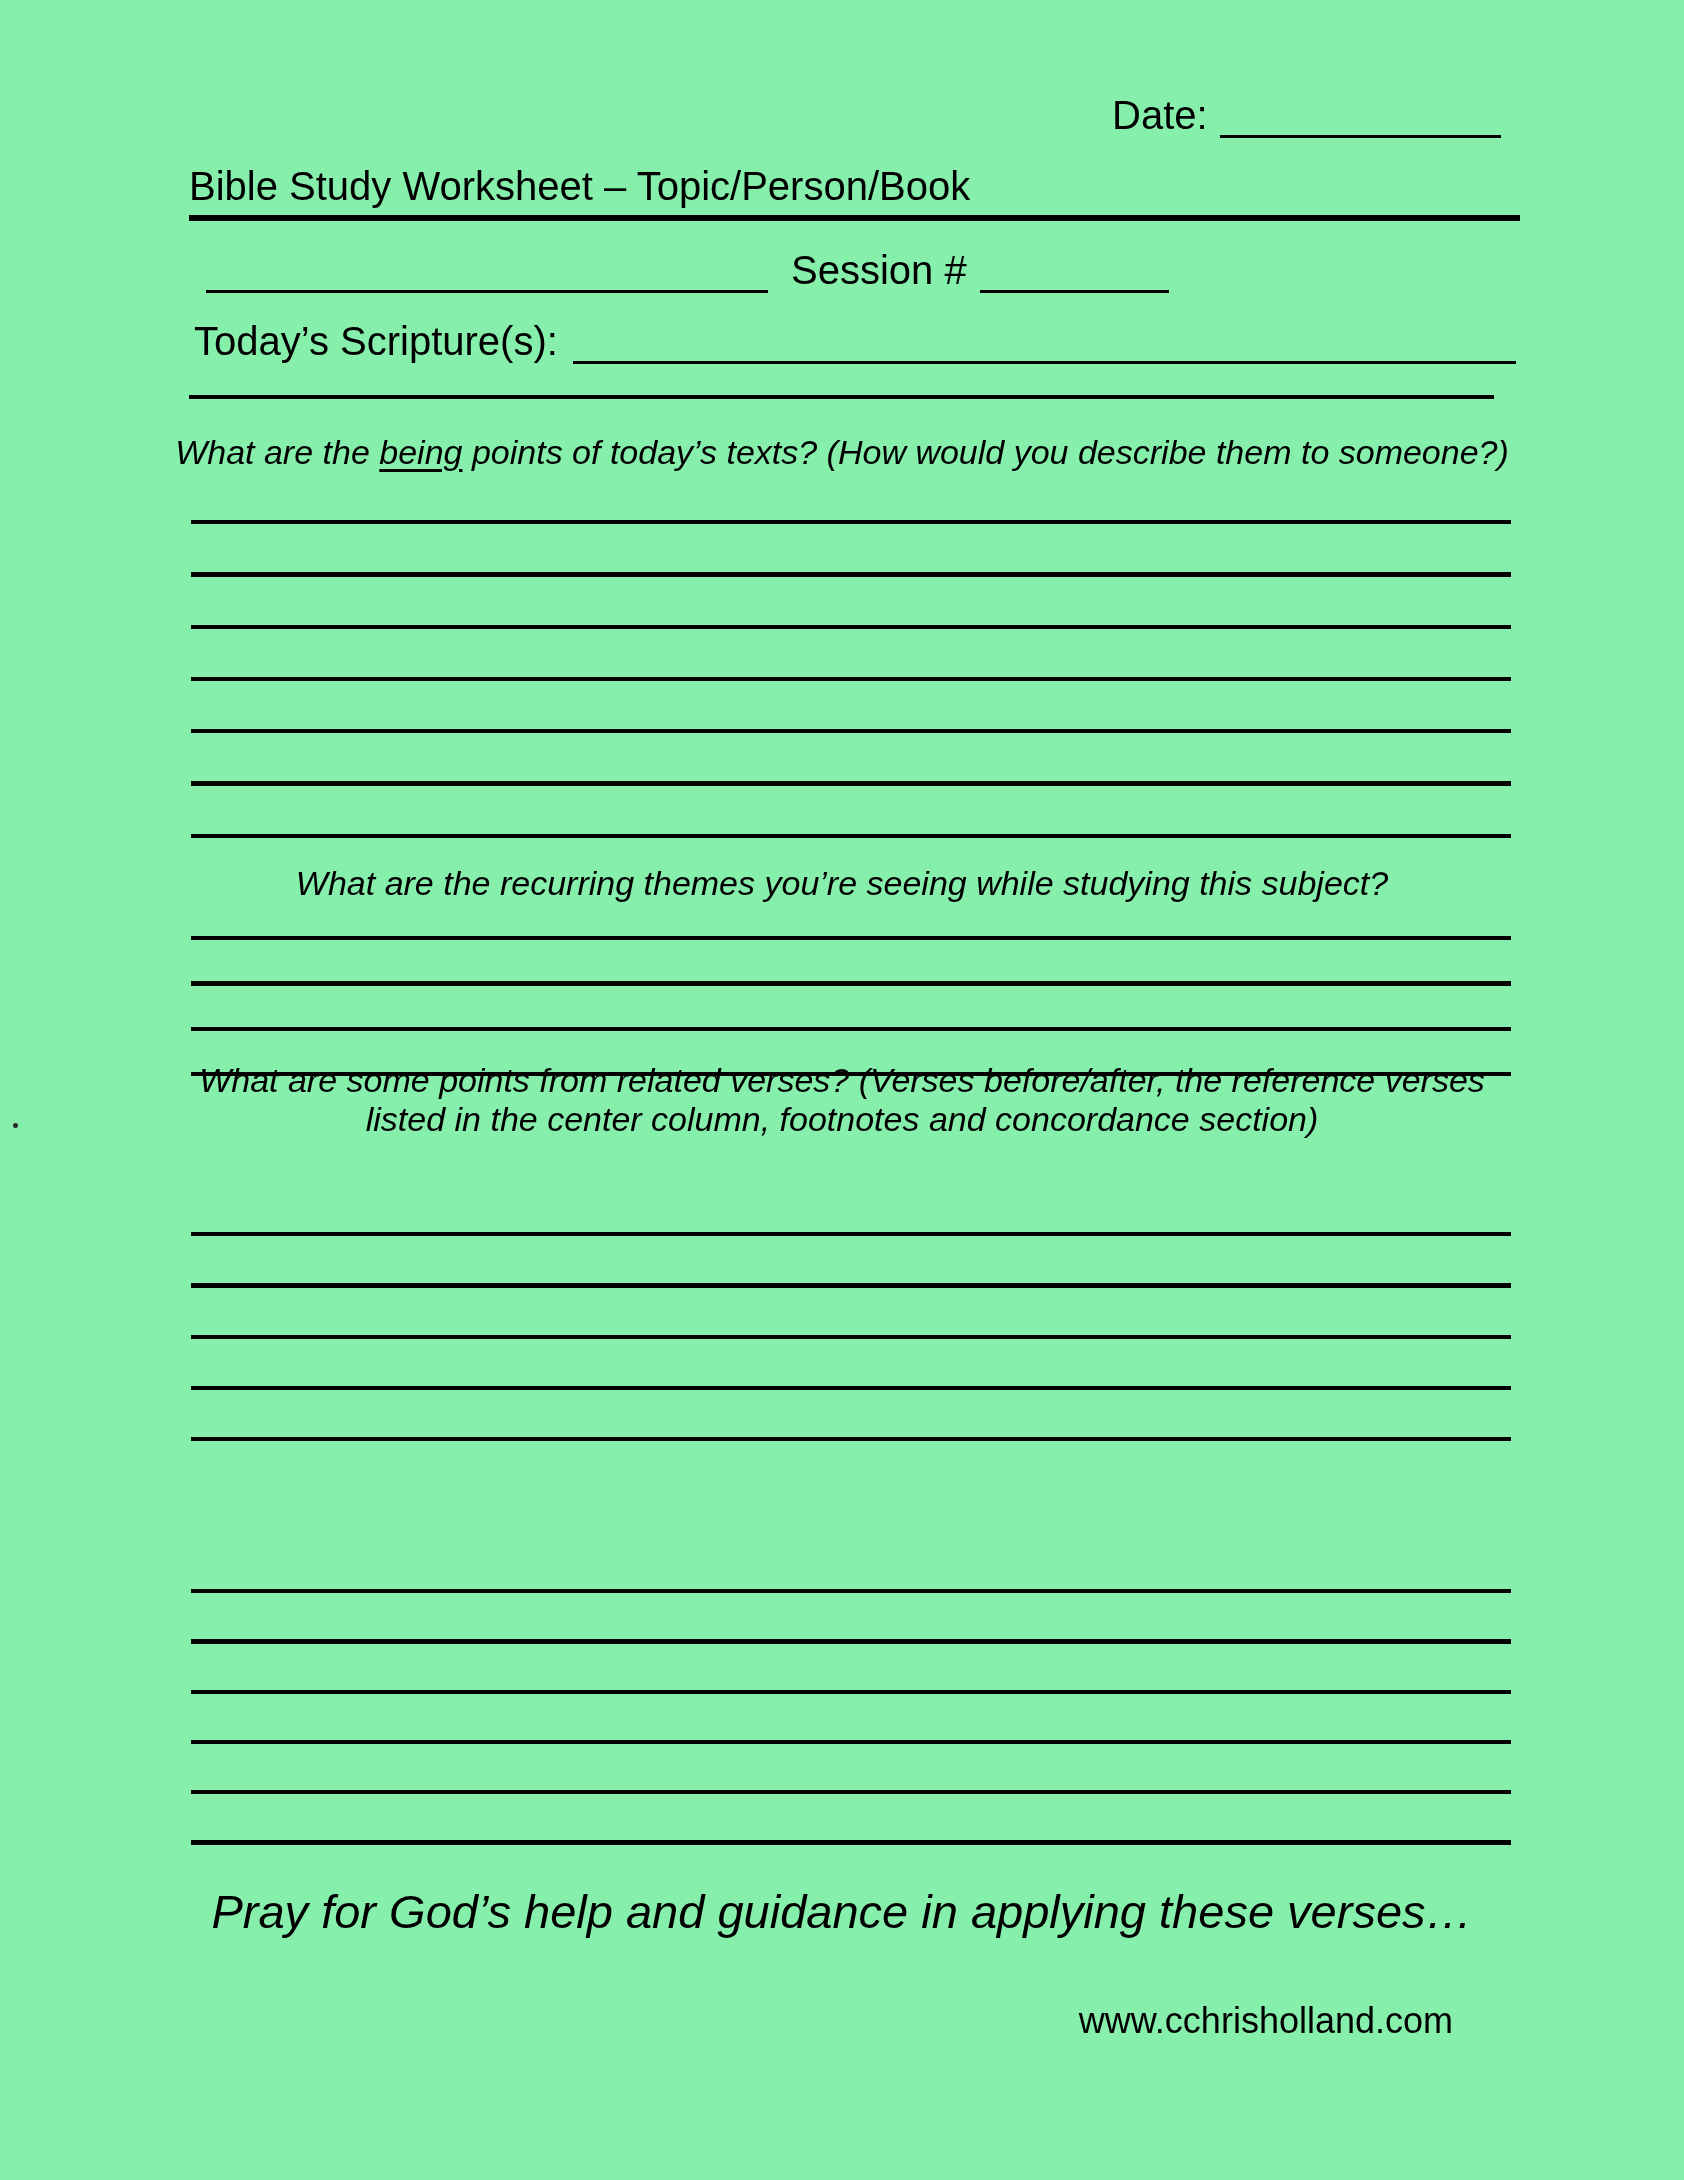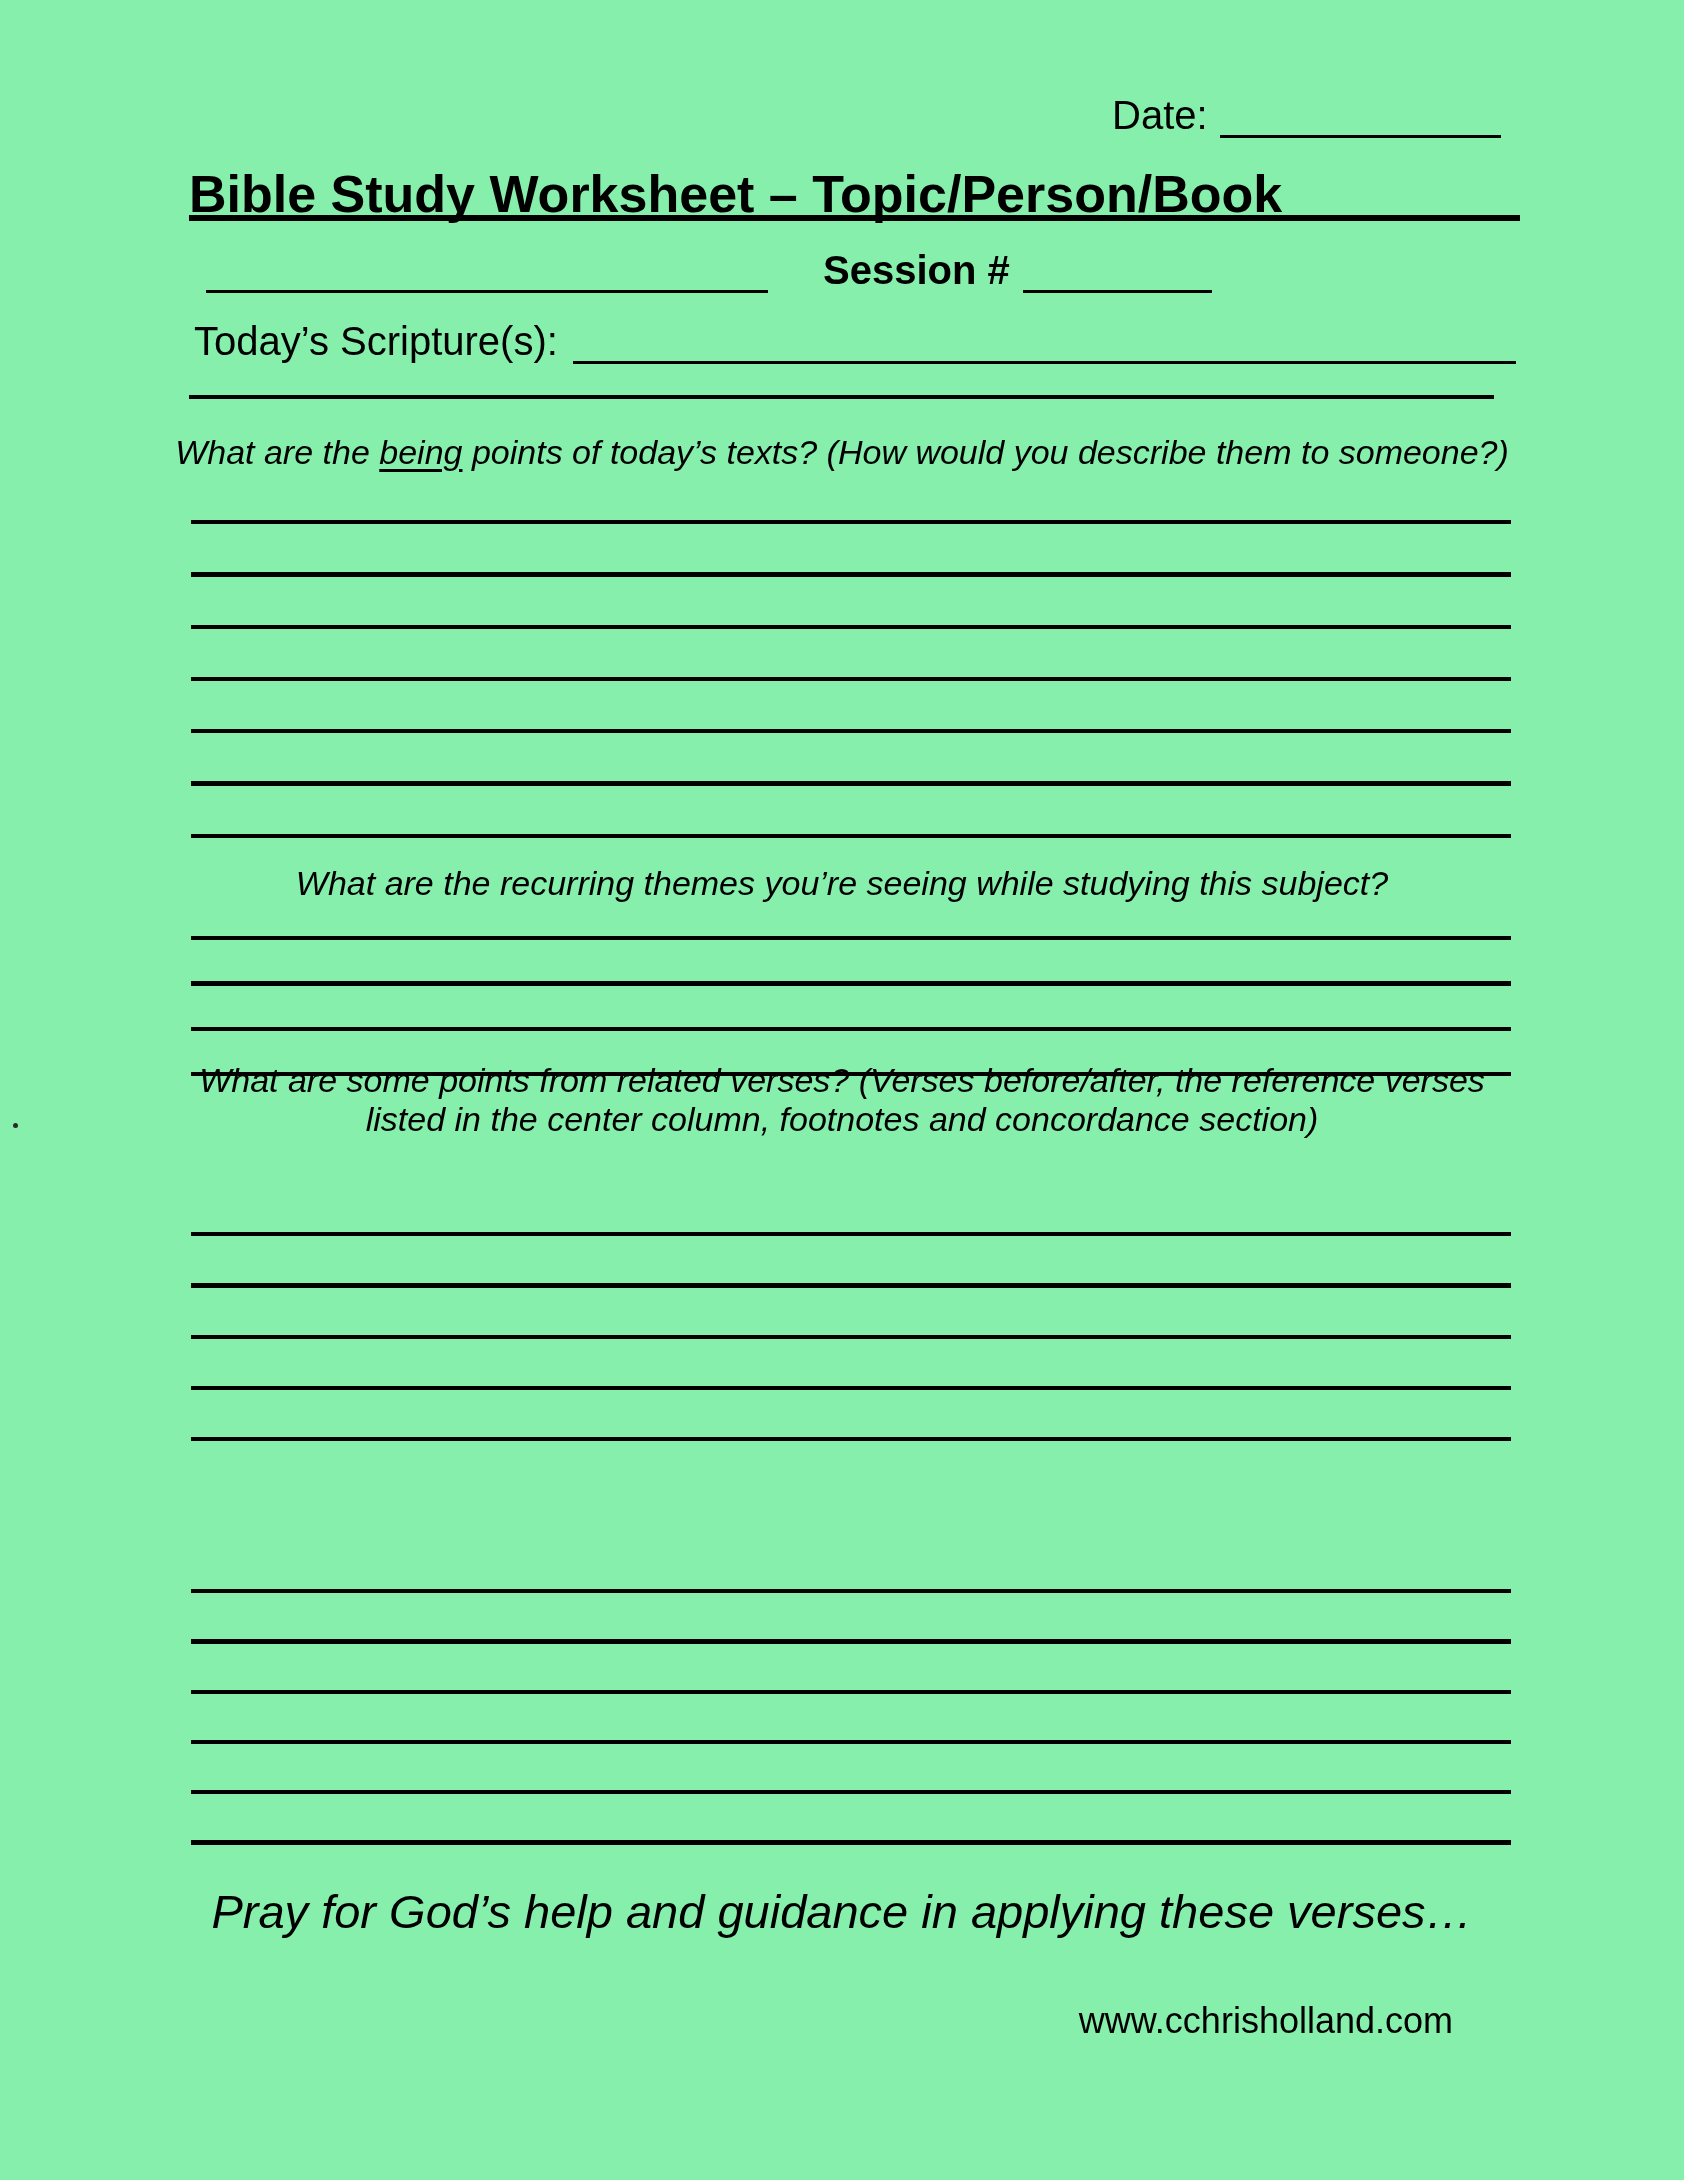--- a/index.html
+++ b/index.html
@@ -15,28 +15,28 @@
   .label { font-size: 40px; line-height: 46px; white-space: nowrap; }
   .blank { display: inline-block; border-bottom: 3.4px solid #000; }
 
   
   .date-row { position: absolute; top: 92px; left: 1112px; display: flex; align-items: flex-end; gap: 12px; }
   .date-blank { width: 281px; height: 41px; }
 
   
   .title {
     position: absolute; top: 164px; left: 189px;
-    font-size: 52px; font-weight: bold; white-space: nowrap;
+    font-size: 40px; font-weight: normal; white-space: nowrap;
   }
   .title-rule { position: absolute; top: 215px; left: 189px; width: 1331px; height: 6px; background: #000; }
 
   
   .topic-row { position: absolute; top: 247px; left: 194px; display: flex; align-items: flex-end; }
   .topic-blank { width: 562px; height: 39px; margin-left: 12px; }
-  .session-label { margin-left: 55px; font-weight: bold; }
+  .session-label { margin-left: 23px; }
   .session-blank { width: 189px; height: 39px; margin-left: 13.6px; }
 
   
   .scripture-row { position: absolute; top: 318px; left: 194px; width: 1322px; display: flex; align-items: flex-end; }
   .scripture-blank { flex: 1; height: 37px; margin-left: 15.3px; }
 
   
   .separator { position: absolute; top: 395px; left: 189px; width: 1305px; height: 4.3px; background: #000; }
 
   

